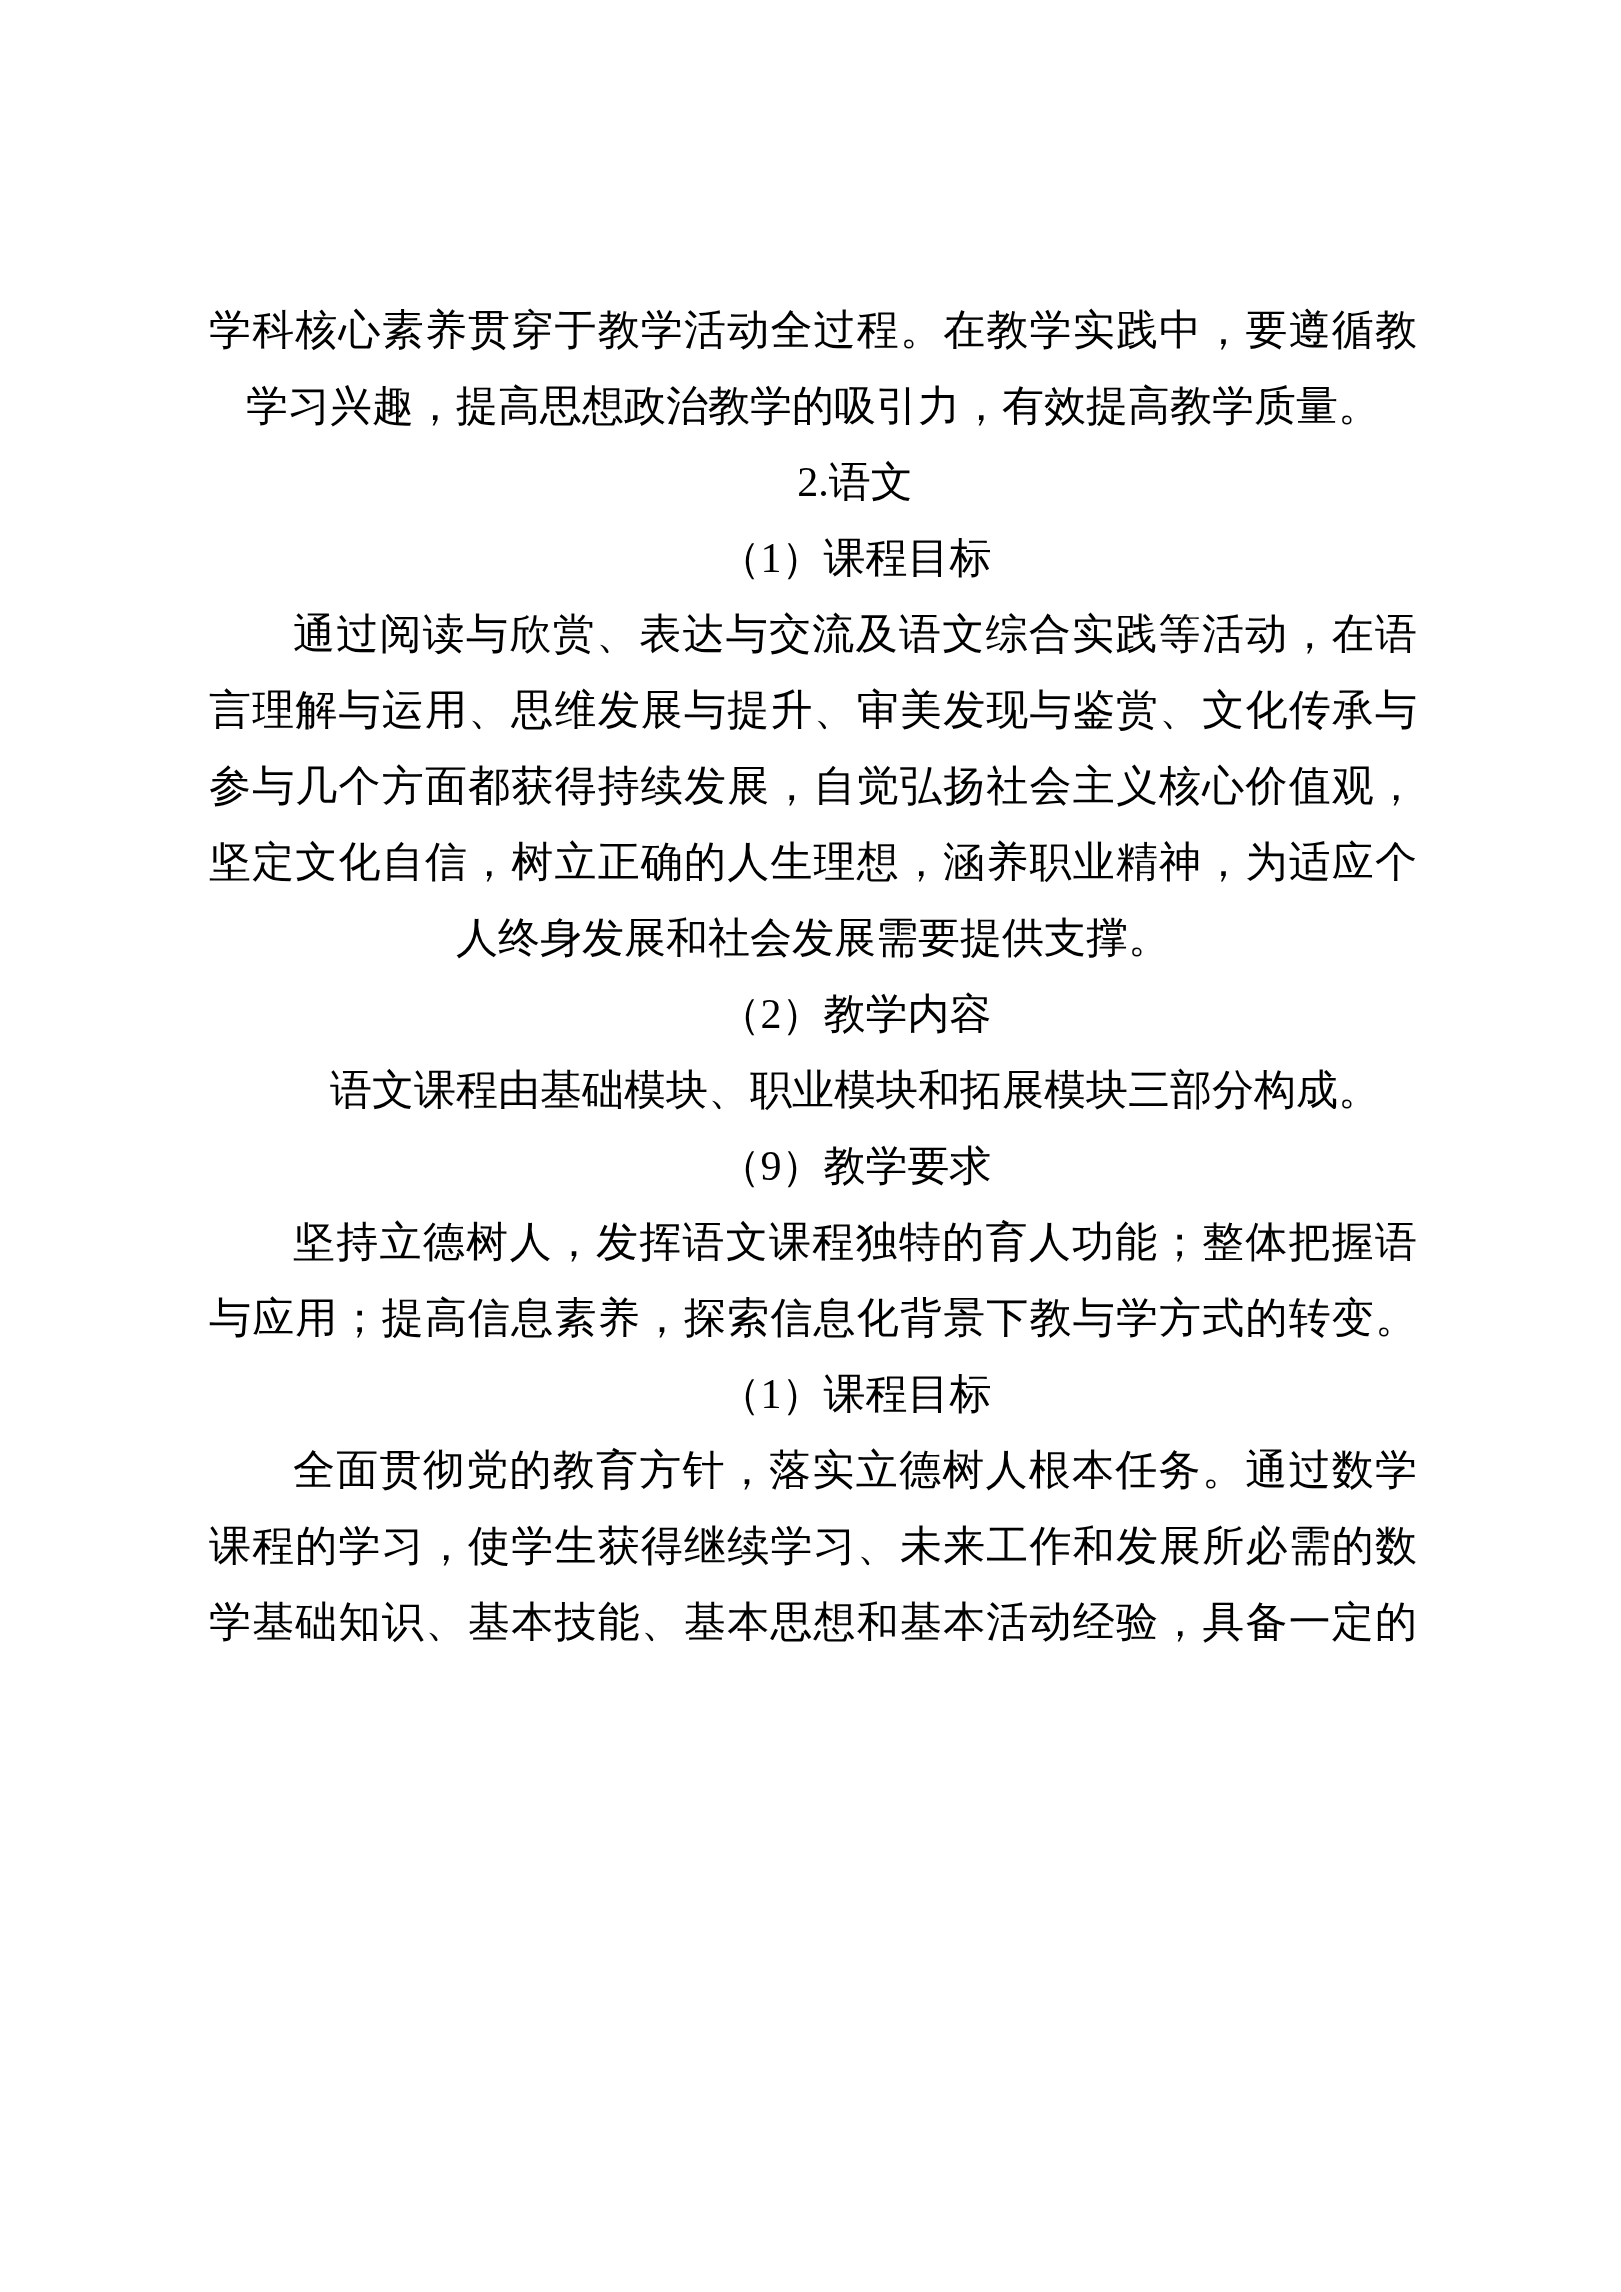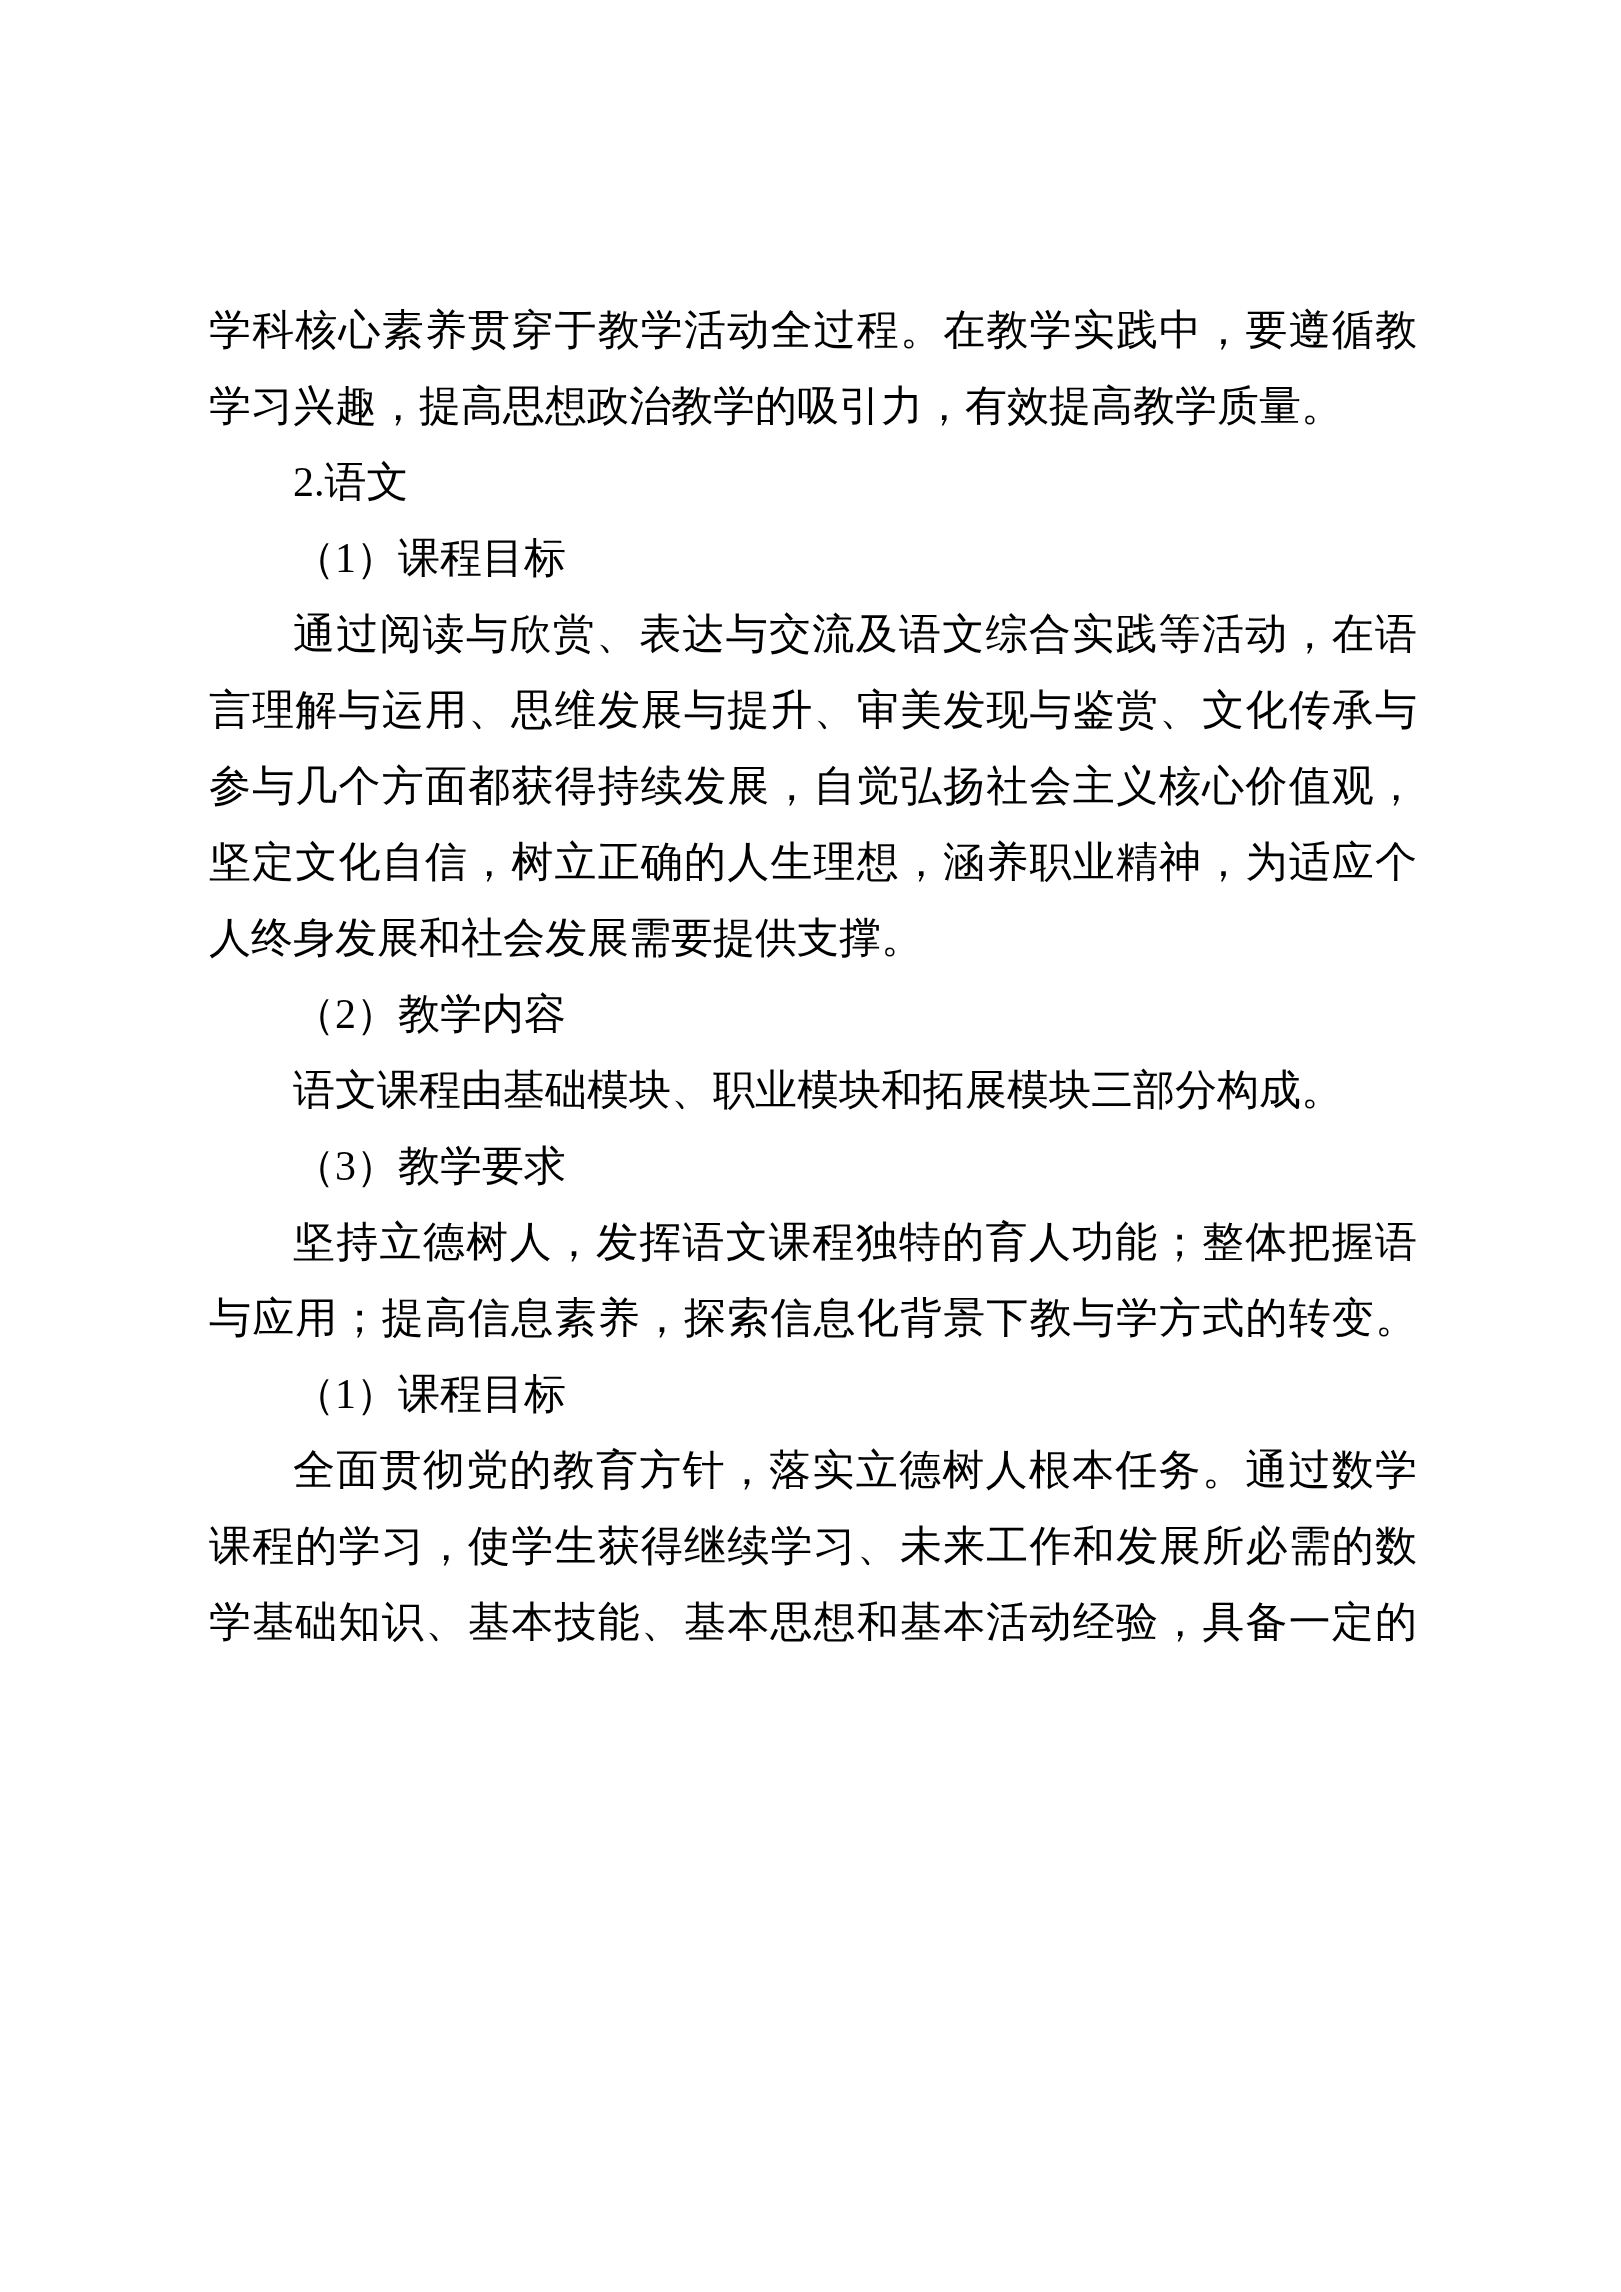--- a/index.html
+++ b/index.html
@@ -17,21 +17,21 @@
     position: absolute;
     left: 209px;
     top: 292px;
     width: 1208px;
   }
   .line {
     height: 76px;
     line-height: 76px;
     font-size: 42px;
     color: #000000;
-    text-align: left;
+    text-align: center;
   }
   .line.indent { text-indent: 84px; }
   .line.full {
     text-align: justify;
     text-align-last: justify;
   }
   .line.bold { font-weight: normal; }
 </style>
 </head>
 <body>
@@ -42,21 +42,21 @@
       <div class="line">学习兴趣，提高思想政治教学的吸引力，有效提高教学质量。</div>
       <div class="line indent bold">2.语文</div>
       <div class="line indent">（1）课程目标</div>
       <div class="line indent full">通过阅读与欣赏、表达与交流及语文综合实践等活动，在语</div>
       <div class="line full">言理解与运用、思维发展与提升、审美发现与鉴赏、文化传承与</div>
       <div class="line full">参与几个方面都获得持续发展，自觉弘扬社会主义核心价值观，</div>
       <div class="line full">坚定文化自信，树立正确的人生理想，涵养职业精神，为适应个</div>
       <div class="line">人终身发展和社会发展需要提供支撑。</div>
       <div class="line indent">（2）教学内容</div>
       <div class="line indent">语文课程由基础模块、职业模块和拓展模块三部分构成。</div>
-      <div class="line indent">（3）教学要求</div>
+      <div class="line indent">（9）教学要求</div>
       <div class="line indent full">坚持立德树人，发挥语文课程独特的育人功能；整体把握语</div>
       <div class="line full">与应用；提高信息素养，探索信息化背景下教与学方式的转变。</div>
       <div class="line indent">（1）课程目标</div>
       <div class="line indent full">全面贯彻党的教育方针，落实立德树人根本任务。通过数学</div>
       <div class="line full">课程的学习，使学生获得继续学习、未来工作和发展所必需的数</div>
       <div class="line full">学基础知识、基本技能、基本思想和基本活动经验，具备一定的</div>
     </div>
 </div>
 
 

